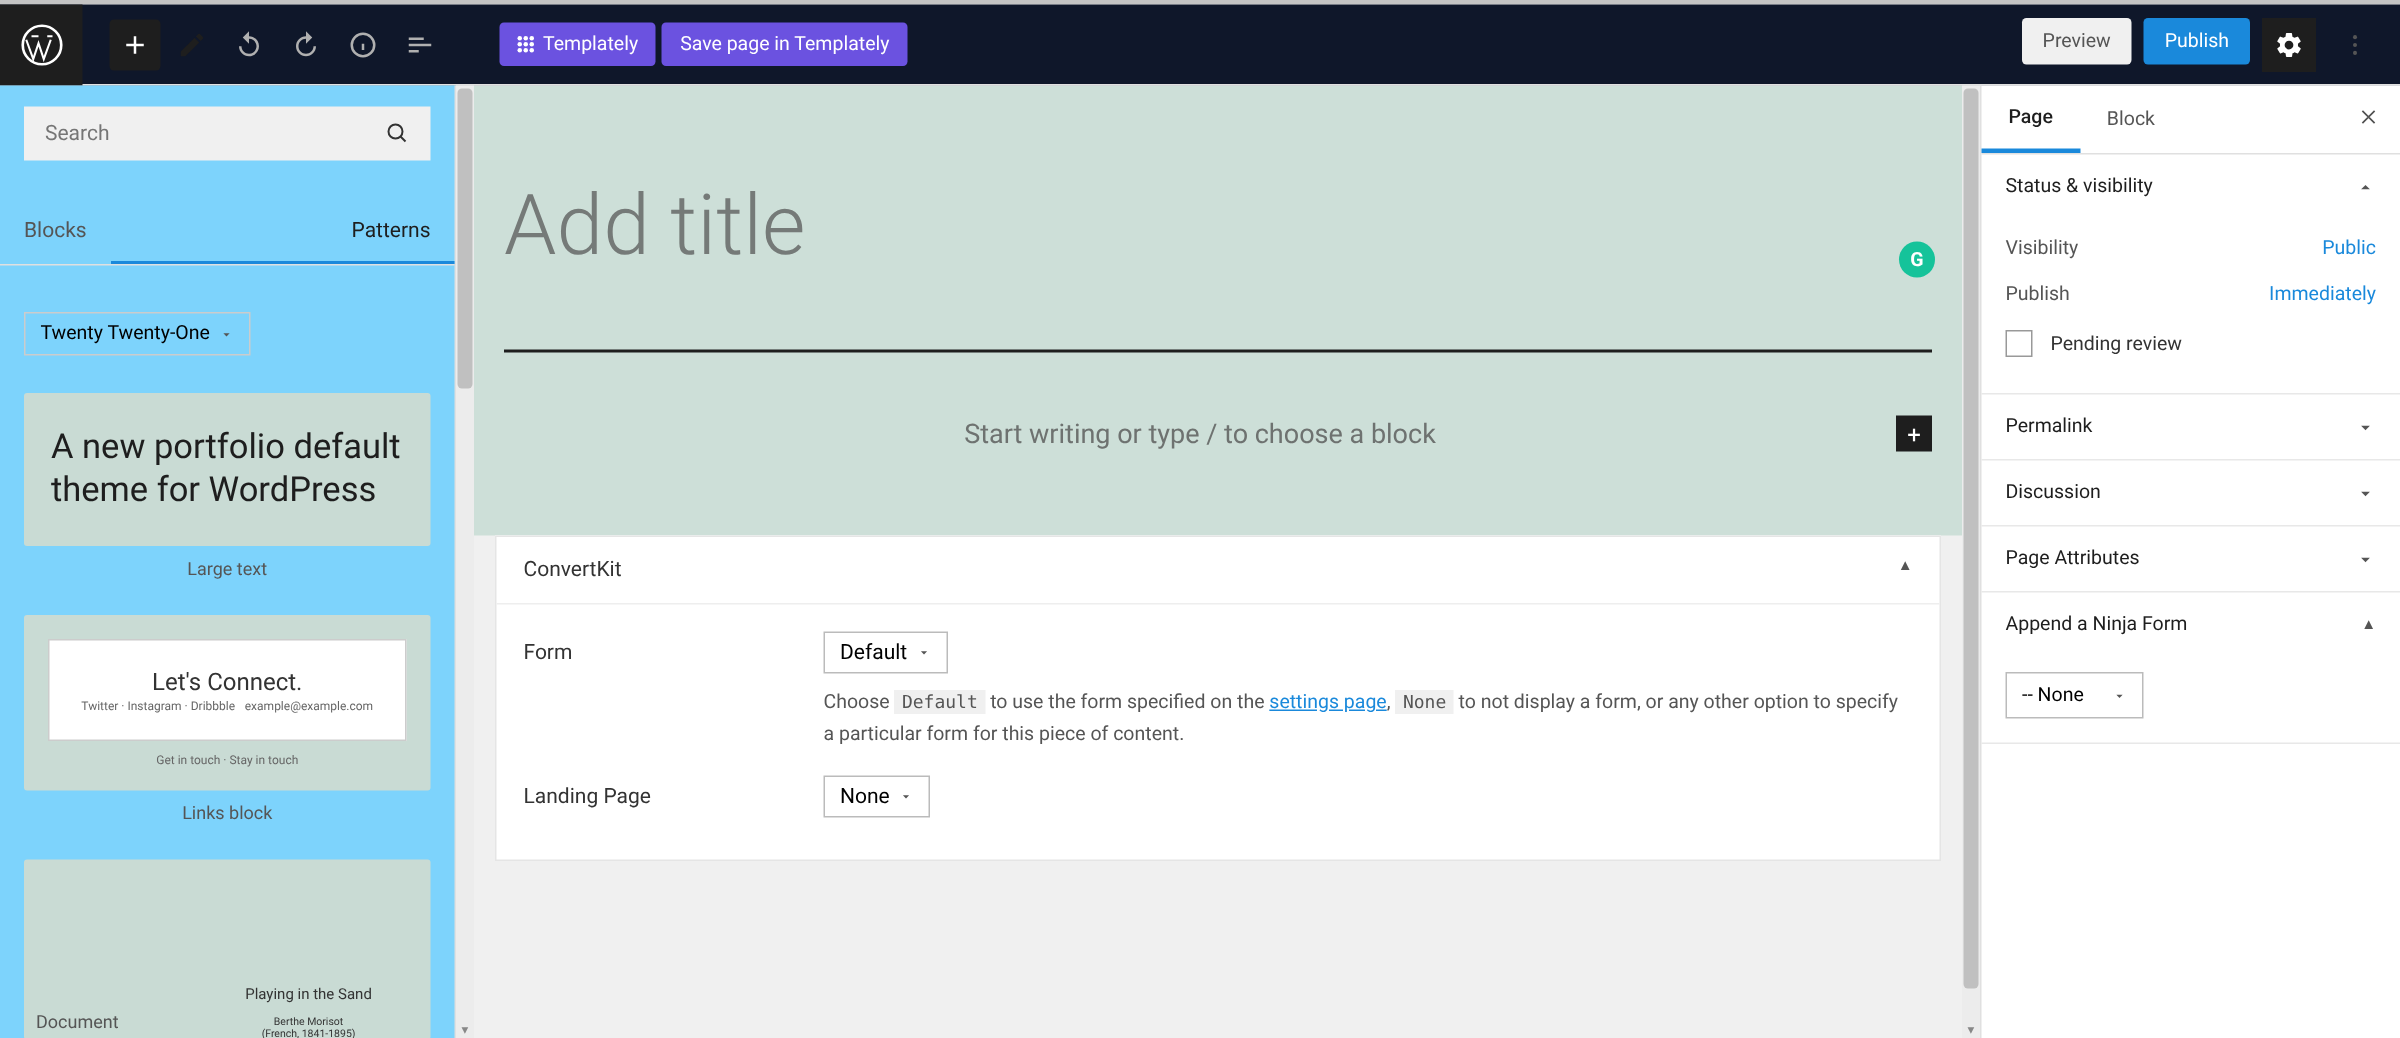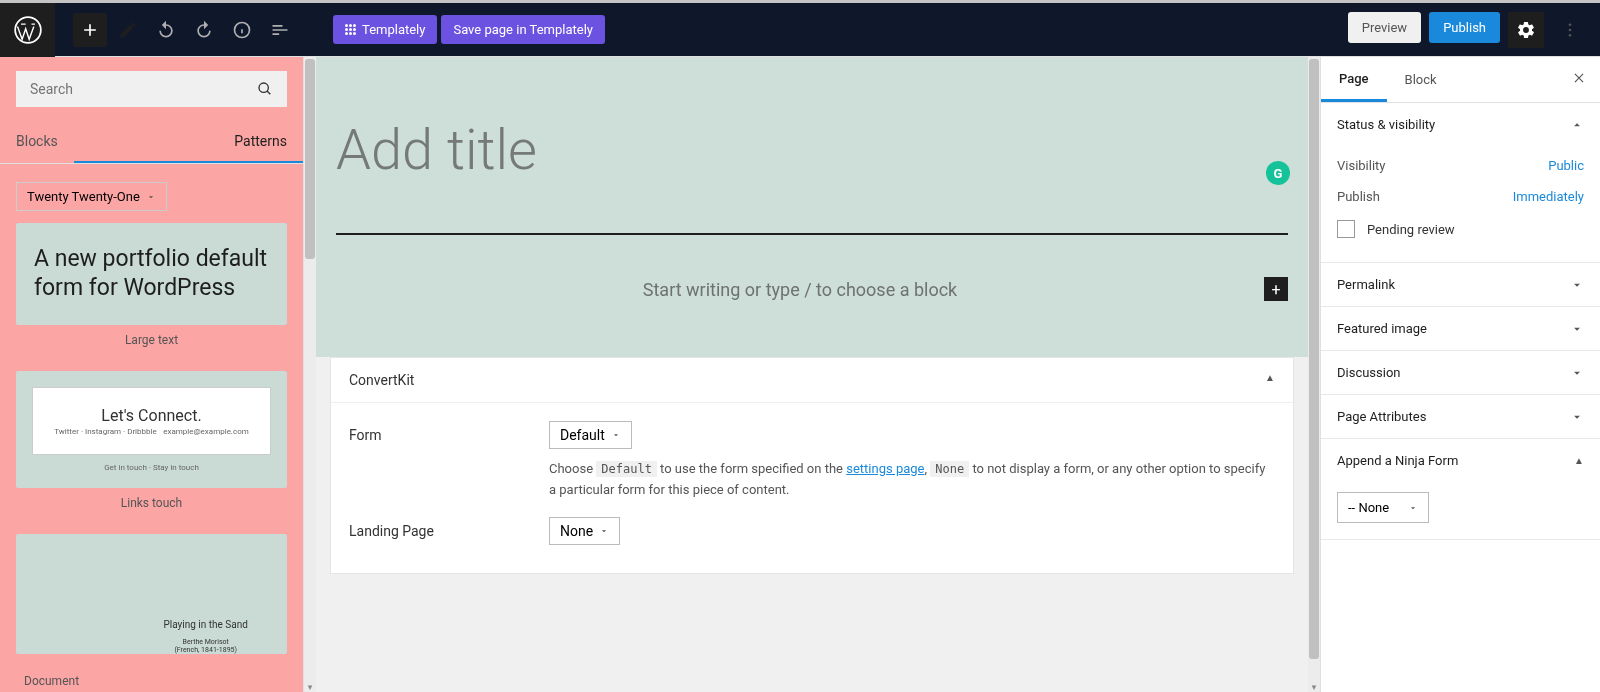--- a/index.html
+++ b/index.html
@@ -17,21 +17,21 @@
 .pill-dots { display: grid; grid-template-columns: repeat(3,3px); gap: 1px; }
 .pill-dots span { width: 3px; height: 3px; background: #fff; border-radius: 50%; }
 .tb-right { margin-left: auto; display: flex; align-items: flex-start; gap: 8px; padding-right: 12px; }
 .btn-preview { background: #f0f0f0; color: #555; padding: 8px 14px; border-radius: 3px; font-size: 13px; cursor: pointer; }
 .btn-publish { background: #1a89db; color: #fff; padding: 8px 14px; border-radius: 3px; font-size: 13px; cursor: pointer; }
 .settings-btn { width: 36px; height: 36px; background: #1e1e1e; color: #fff; display: flex; align-items: center; justify-content: center; cursor: pointer; }
 .settings-btn svg { width: 20px; height: 20px; fill: #fff; }
 .more-v { width: 36px; height: 36px; display: flex; align-items: center; justify-content: center; cursor: pointer; }
 
 .main { flex: 1; display: flex; min-height: 0; }
-.sidebar-left { width: 304px; background: #fca5a5; border-right: 1px solid #e0e0e0; display: flex; flex-direction: column; position: relative; }
+.sidebar-left { width: 304px; background: #7dd3fc; border-right: 1px solid #e0e0e0; display: flex; flex-direction: column; position: relative; gap: 13px; }
 .search-box { margin: 14px 16px; background: #f0f0f0; display: flex; align-items: center; padding: 10px 14px; }
 .search-box input { flex: 1; background: transparent; border: none; outline: none; font-size: 14px; color: #333; }
 .tabs-left { display: flex; border-bottom: 1px solid #e0e0e0; }
 .tabs-left .tab { padding: 12px 16px; font-size: 14px; color: #555; cursor: pointer; }
 .tabs-left .tab.active { color: #1e1e1e; }
 .tabs-left .spacer { flex: 1; border-bottom: 2px solid #1a89db; }
 .theme-select { margin: 18px 16px 12px; display: inline-flex; align-items: center; border: 1px solid #ccc; padding: 6px 10px; font-size: 13px; cursor: pointer; gap: 6px; width: fit-content; }
 .patterns { padding: 0 16px; overflow-y: auto; flex: 1; }
 .pattern { margin-bottom: 10px; }
 .pat-thumb { background: #c9dbd4; border-radius: 2px; }
@@ -185,35 +185,35 @@
       <div class="tab active" style="border-bottom:2px solid #1a89db">Patterns</div>
     </div>
     <div class="theme-select">
       <span>Twenty Twenty-One</span>
       <svg class="chev" viewBox="0 0 24 24" fill="#555">
           <path d="M7 10l5 5 5-5z"></path>
         </svg>
     </div>
     <div class="patterns">
       <div class="pattern">
-        <div class="pat-thumb pat1">A new portfolio default form for WordPress</div>
+        <div class="pat-thumb pat1">A new portfolio default theme for WordPress</div>
         <div class="pat-caption">Large text</div>
       </div>
       <div class="pattern">
         <div class="pat-thumb pat2">
           <div class="pat2-inner">
             <div class="pat2-title">Let's Connect.</div>
             <div class="pat2-links">
                 <span>Twitter · Instagram · Dribbble</span>
                 <span>example@example.com</span>
               </div>
           </div>
           <div class="pat2-sub">Get in touch · Stay in touch</div>
         </div>
-        <div class="pat-caption">Links touch</div>
+        <div class="pat-caption">Links block</div>
       </div>
       <div class="pattern">
         <div class="pat-thumb pat3">
           <div class="pat3-img"></div>
           <div class="pat3-txt">
             <span>Playing in the Sand</span>
             <span style="font-size:7px;text-align:center;white-space:pre">Berthe Morisot
 (French, 1841-1895)</span>
           </div>
         </div>
@@ -314,28 +314,20 @@
     <div class="panel">
         <div class="panel-head">
           <span>Permalink</span>
           <svg width="14" height="14" viewBox="0 0 24 24" fill="#555">
             <path d="M7 10l5 5 5-5z"></path>
           </svg>
         </div>
       </div>
     <div class="panel">
         <div class="panel-head">
-          <span>Featured image</span>
-          <svg width="14" height="14" viewBox="0 0 24 24" fill="#555">
-            <path d="M7 10l5 5 5-5z"></path>
-          </svg>
-        </div>
-      </div>
-    <div class="panel">
-        <div class="panel-head">
           <span>Discussion</span>
           <svg width="14" height="14" viewBox="0 0 24 24" fill="#555">
             <path d="M7 10l5 5 5-5z"></path>
           </svg>
         </div>
       </div>
     <div class="panel">
         <div class="panel-head">
           <span>Page Attributes</span>
           <svg width="14" height="14" viewBox="0 0 24 24" fill="#555">

